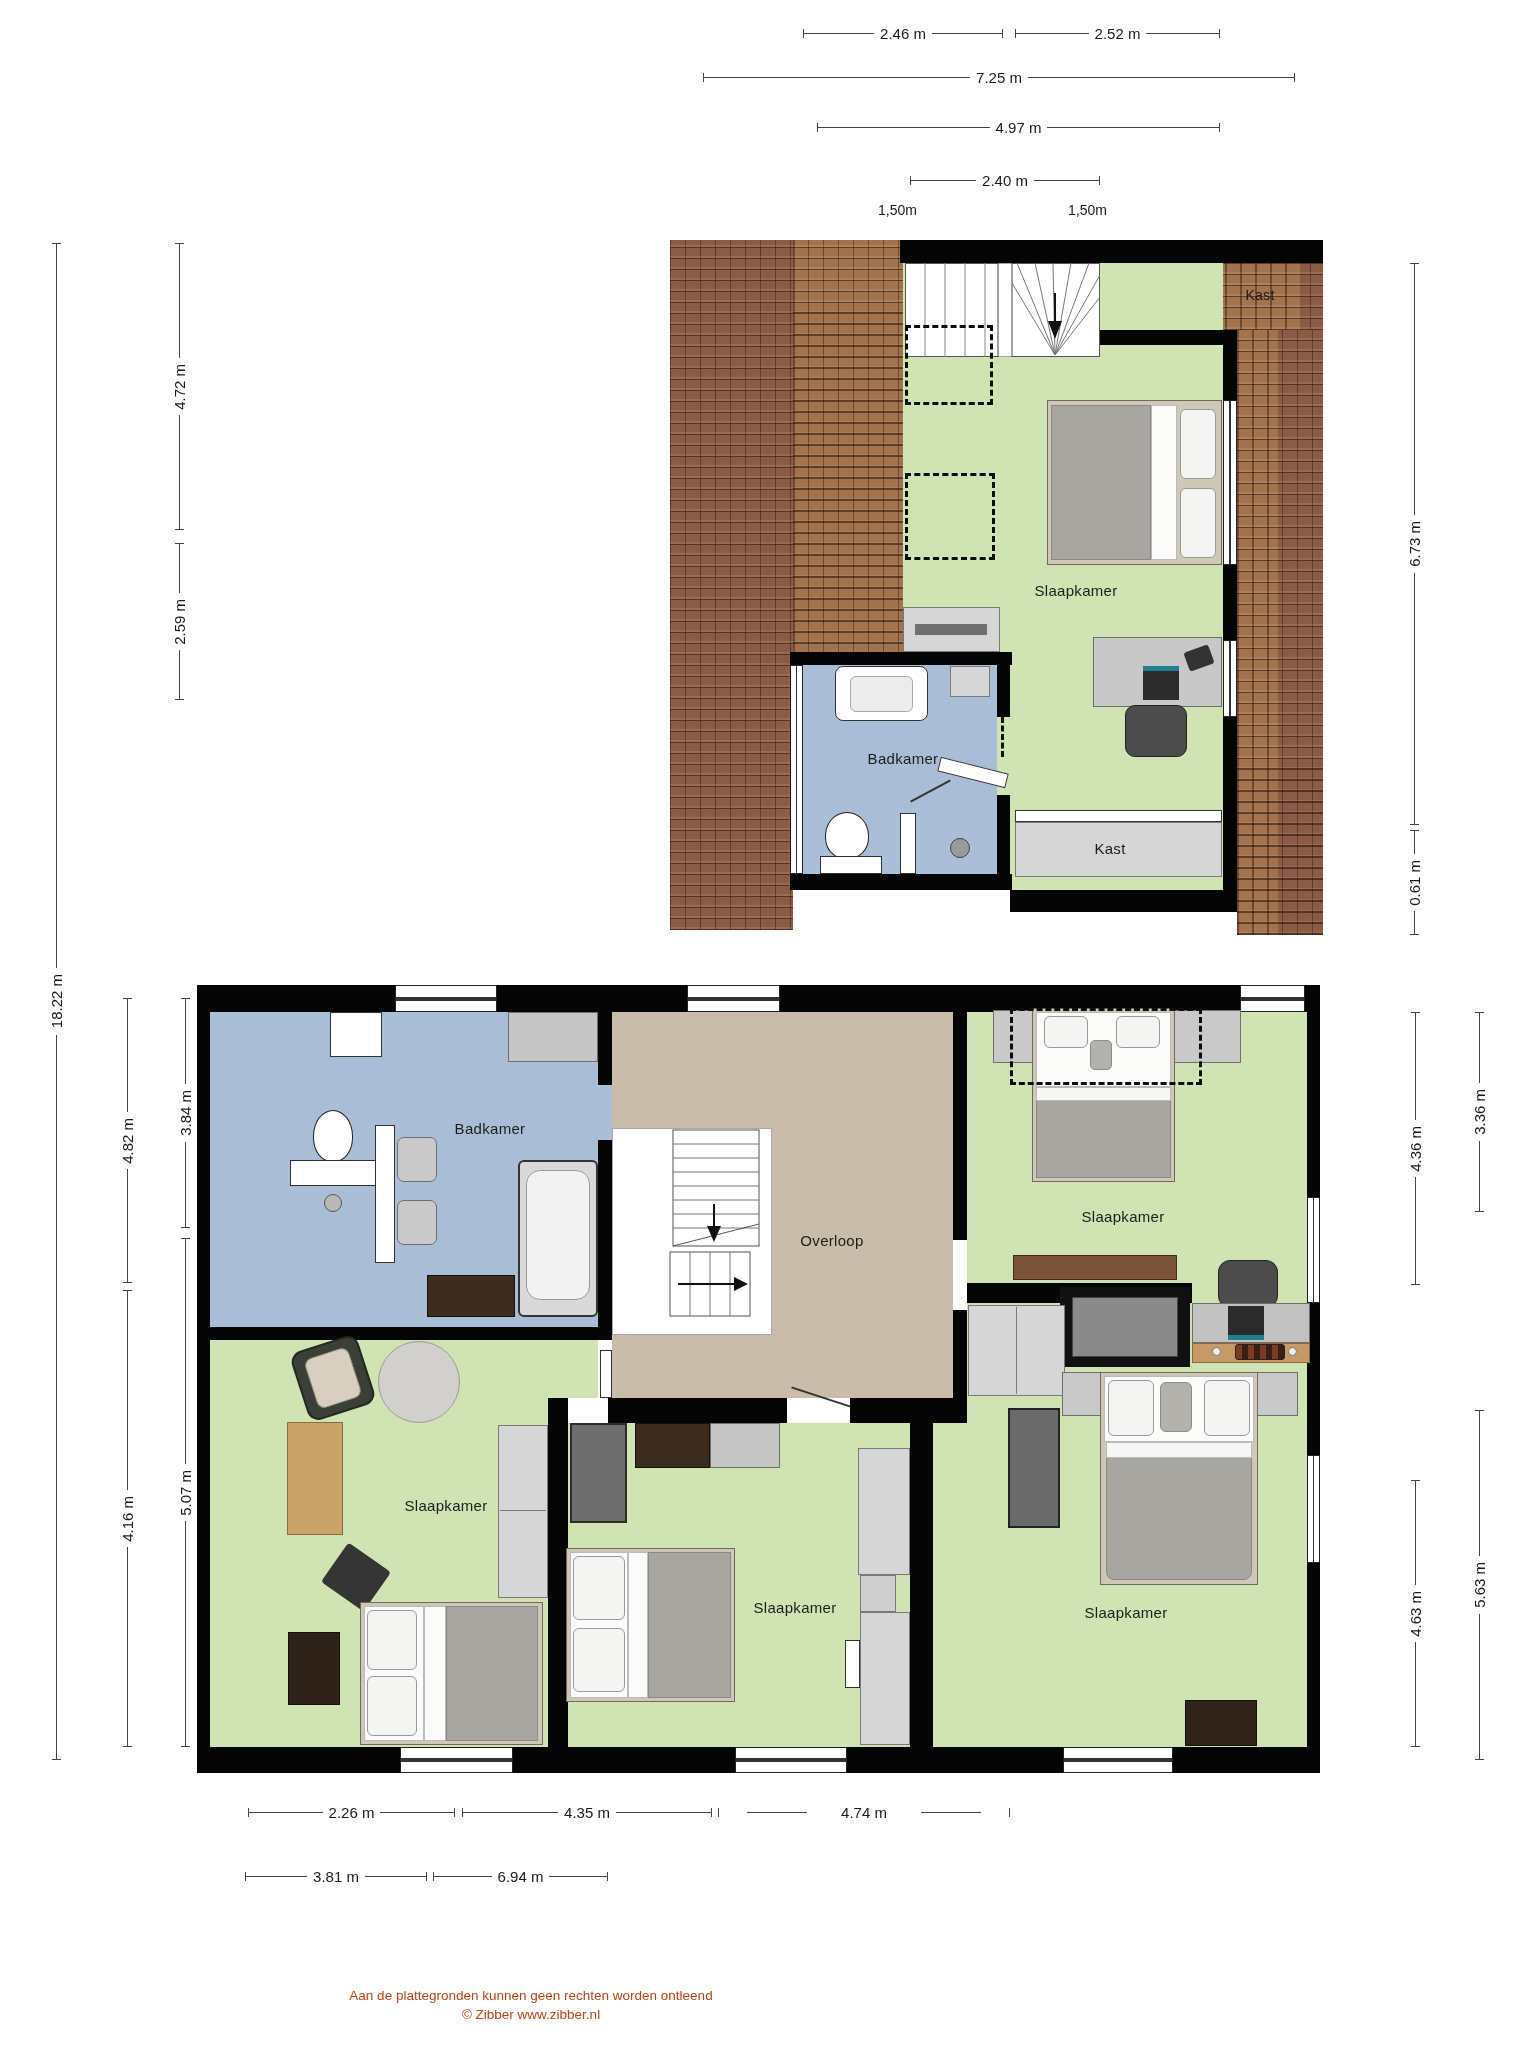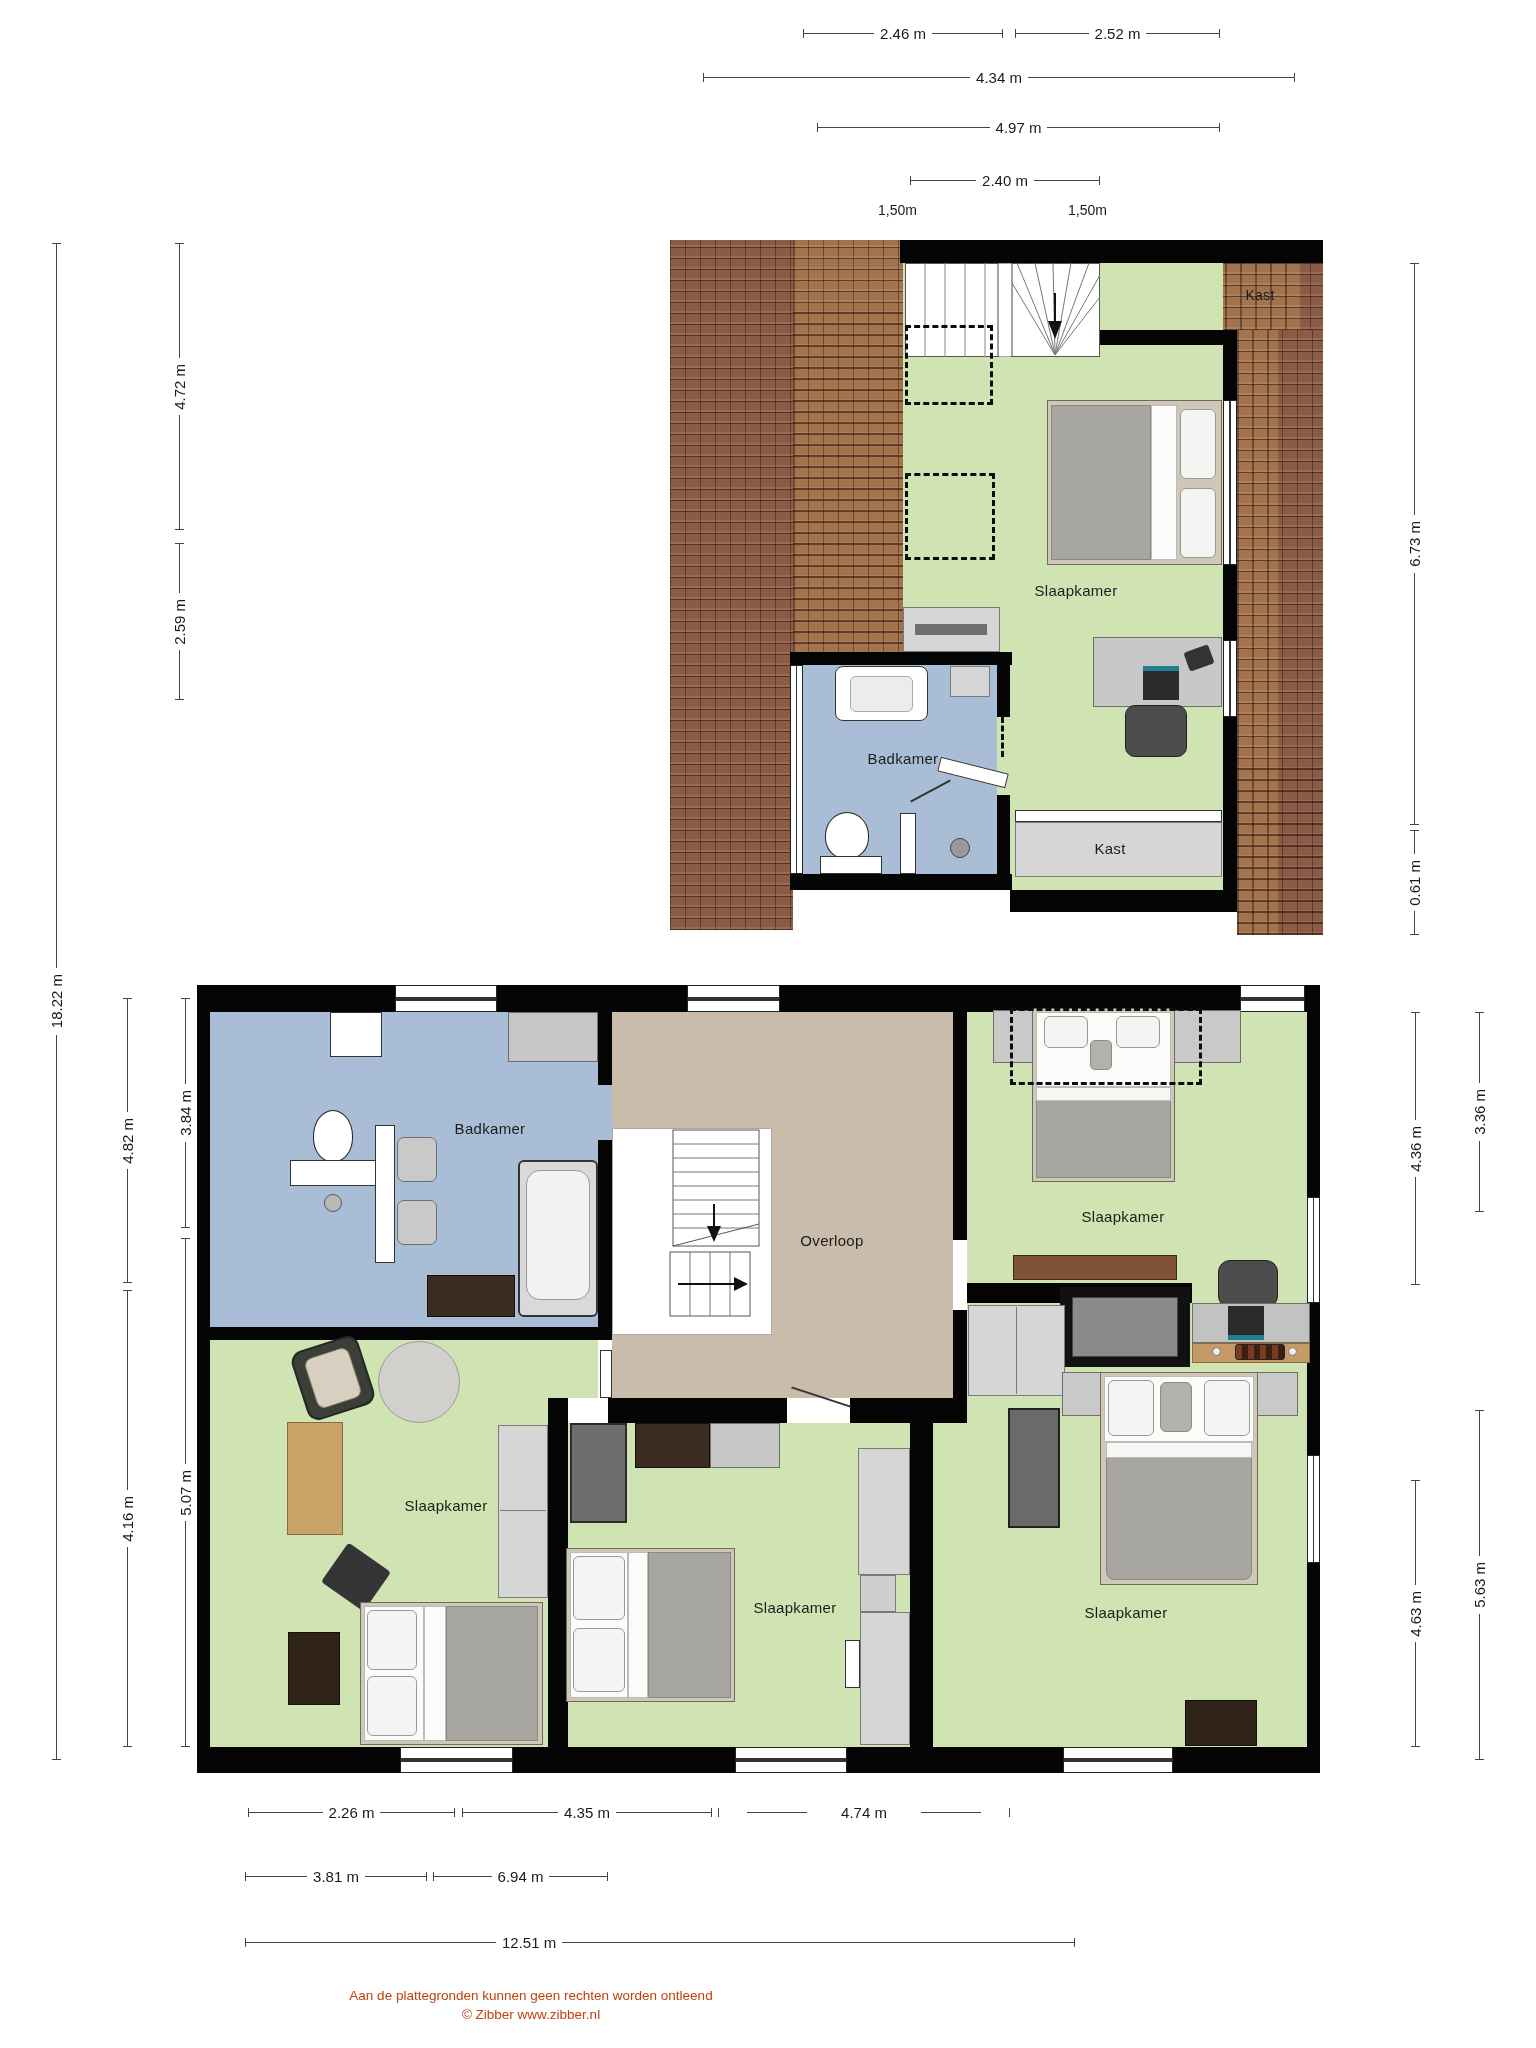--- a/index.html
+++ b/index.html
@@ -295,21 +295,21 @@
   <div class="dim dim-h" style="left:1015px;top:25px;width:205px;">
     <span class="t"></span>
       <span class="l"></span>
       <span class="x">2.52 m</span>
       <span class="l"></span>
       <span class="t"></span>
   </div>
   <div class="dim dim-h" style="left:703px;top:69px;width:592px;">
     <span class="t"></span>
       <span class="l"></span>
-      <span class="x">4.34 m</span>
+      <span class="x">7.25 m</span>
       <span class="l"></span>
       <span class="t"></span>
   </div>
   <div class="dim dim-h" style="left:817px;top:119px;width:403px;">
     <span class="t"></span>
       <span class="l"></span>
       <span class="x">4.97 m</span>
       <span class="l"></span>
       <span class="t"></span>
   </div>
@@ -446,24 +446,17 @@
       <span class="l"></span>
       <span class="t"></span>
   </div>
   <div class="dim dim-h" style="left:433px;top:1868px;width:175px;">
     <span class="t"></span>
       <span class="l"></span>
       <span class="x">6.94 m</span>
       <span class="l"></span>
       <span class="t"></span>
   </div>
-  <div class="dim dim-h" style="left:245px;top:1934px;width:830px;">
-    <span class="t"></span>
-      <span class="l" style="flex:0 0 250px;"></span>
-      <span class="x">12.51 m</span>
-      <span class="l"></span>
-      <span class="t"></span>
-  </div>
 
   <div class="footer-line" style="left:531px;top:1988px;">Aan de plattegronden kunnen geen rechten worden ontleend</div>
   <div class="footer-line" style="left:531px;top:2007px;">© Zibber www.zibber.nl</div>
 
 </div>
 
 </body></html>

